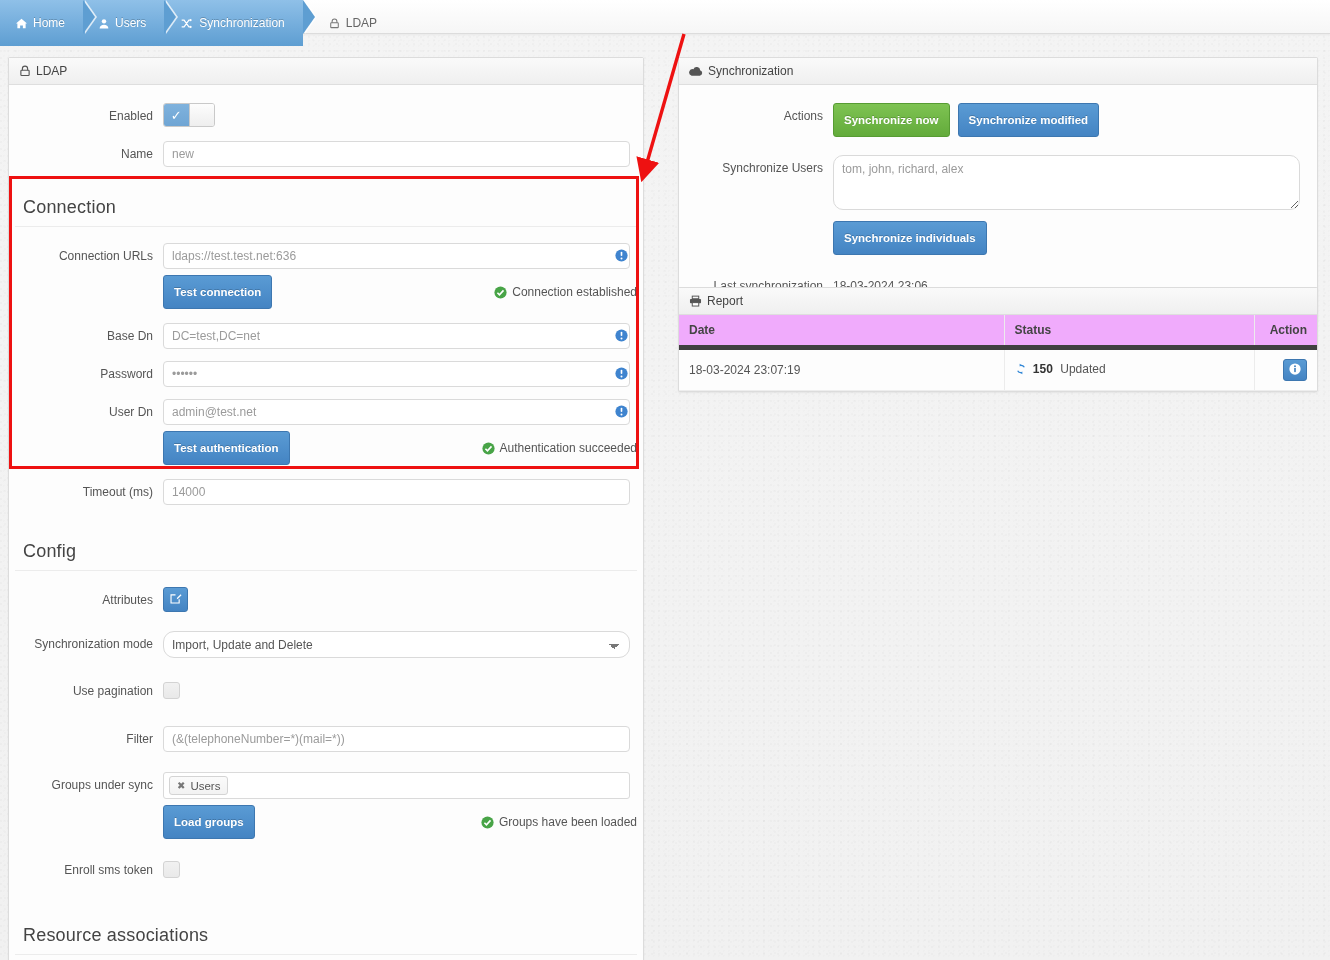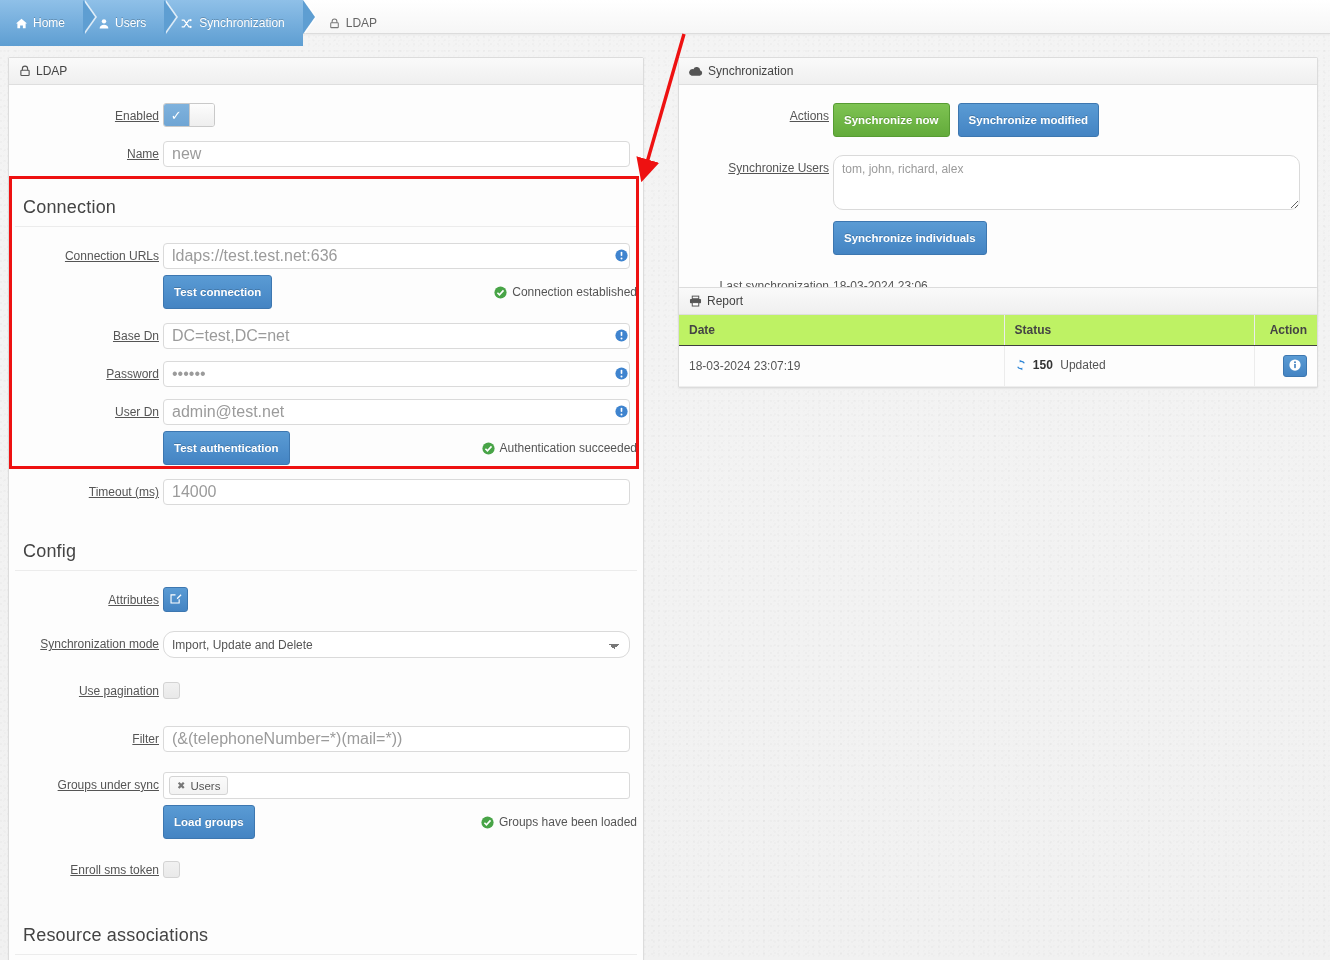--- a/index.html
+++ b/index.html
@@ -87,34 +87,33 @@
     font-size: 12px;
     color: #444;
   }
   .panel-head .ph-icon { margin-right: 5px; display:inline-flex; align-items:center; }
   .panel-body { padding: 0; }
 
   
   .frow { display: flex; align-items: flex-start; margin-bottom: 12px; }
   .flabel {
     width: 148px; flex: 0 0 148px;
-    text-align: right; padding-right: 4px;
+    text-align: right; padding-right: 10px;
     font-size: 12px; color: #555;
     line-height: 26px;
-    text-decoration: underline;
   }
   .fctl { flex: 1 1 auto; position: relative; }
   .txtinput {
     width: 467px; height: 26px;
     border: 1px solid #dadada;
     border-radius: 4px;
     background: #fff;
     padding: 0 26px 0 8px;
     font-family: "Liberation Sans", sans-serif;
-    font-size: 16px;
+    font-size: 12px;
     color: #9b9b9b;
     outline: none;
   }
   .txtinput::placeholder { color: #9b9b9b; }
   .info-ico {
     position: absolute; right: 9px; top: 6px;
     width: 13px; height: 13px;
   }
 
   
@@ -224,22 +223,22 @@
   }
   textarea.ta::placeholder { color: #9b9b9b; }
 
   .reslink { color: #4a8bc2; font-size: 12px; }
 
   
   table.rep { width: 100%; border-collapse: collapse; }
   table.rep th {
     text-align: left; font-size: 12px; font-weight: bold; color: #444;
     padding: 8px 10px;
-    border-bottom: 1px solid #404040;
-    background: #bef264;
+    border-bottom: 5px solid #404040;
+    background: #f0abfc;
   }
   table.rep th.right { text-align: right; }
   table.rep td {
     font-size: 12px; color: #555;
     padding: 9px 10px;
     border-bottom: 1px solid #eee;
     background: #fdfdfd;
   }
   table.rep td.sep { border-left: 1px solid #ececec; }
   table.rep td.right { text-align: right; border-left: 1px solid #ececec; }

